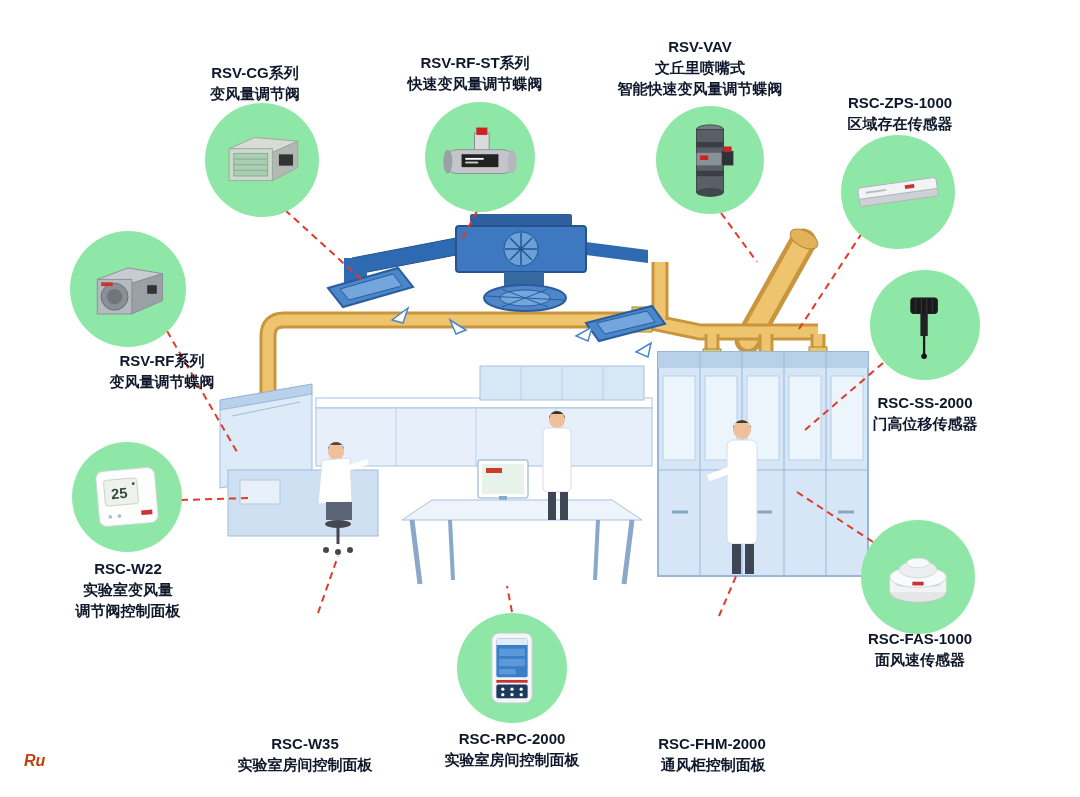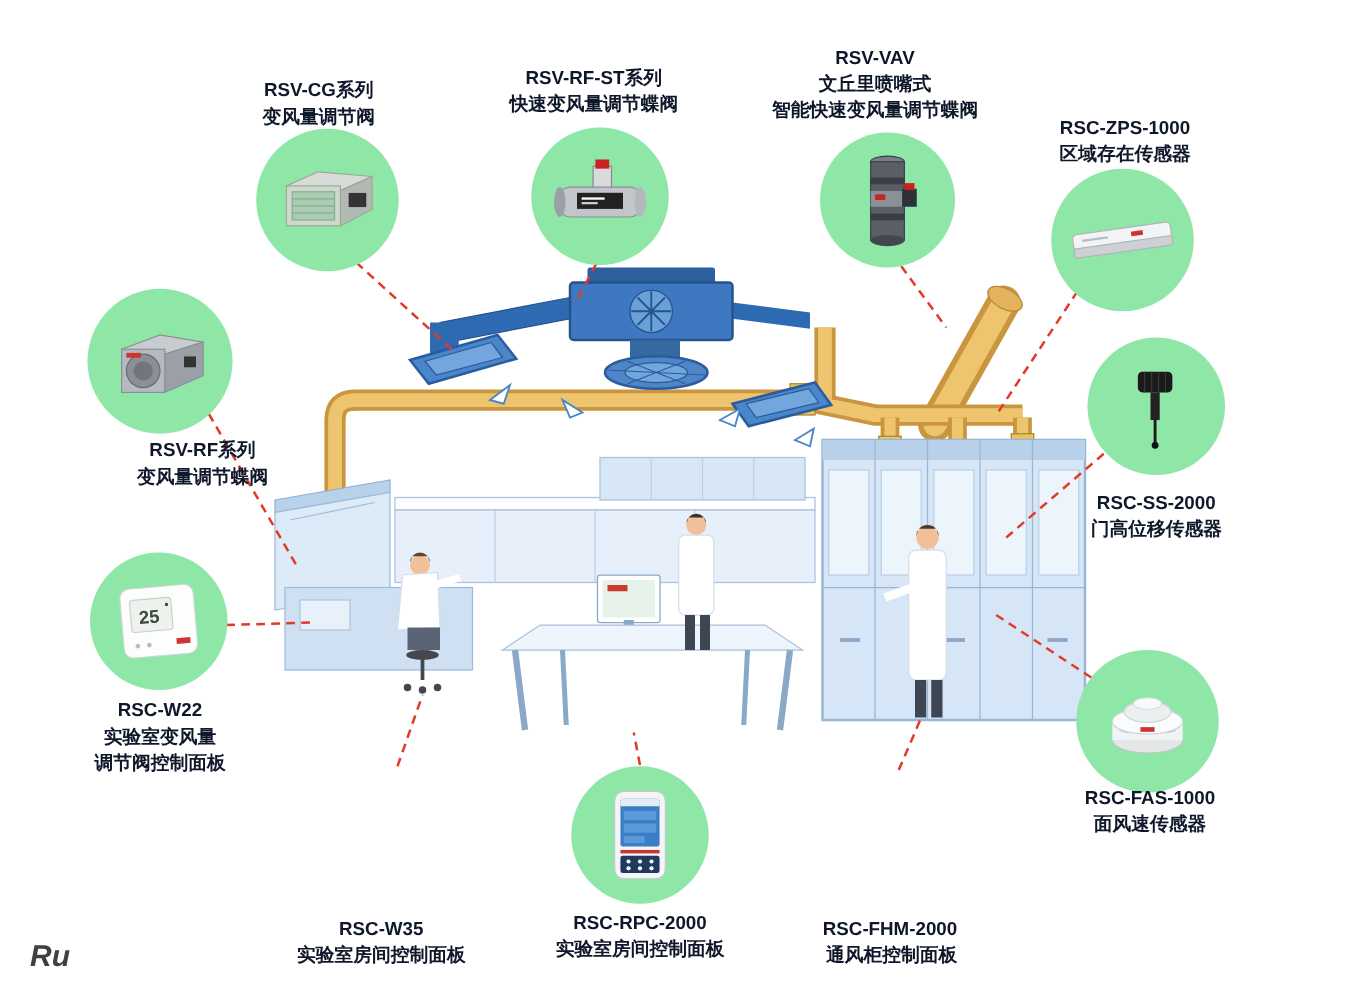--- a/index.html
+++ b/index.html
@@ -9,22 +9,22 @@
   .circle {
     position:absolute; border-radius:50%; background:#8fe7a7;
     display:flex; align-items:center; justify-content:center;
   }
   .label {
     position:absolute; text-align:center; color:#0f172a;
     font-size:15px; font-weight:600; line-height:1.4; white-space:nowrap;
     transform:translateX(-50%);
   }
   .watermark {
-    position:absolute; left:24px; top:752px; color:#404040;
-    font-size:24px; font-style:italic; font-weight:600;
+    position:absolute; left:24px; top:752px; color:#c2410c;
+    font-size:16px; font-style:italic; font-weight:600;
   }
 </style>
 </head>
 <body>
 
 <div id="canvas">
 
   <svg class="layer" viewBox="0 0 1080 797">
 
     <g>

